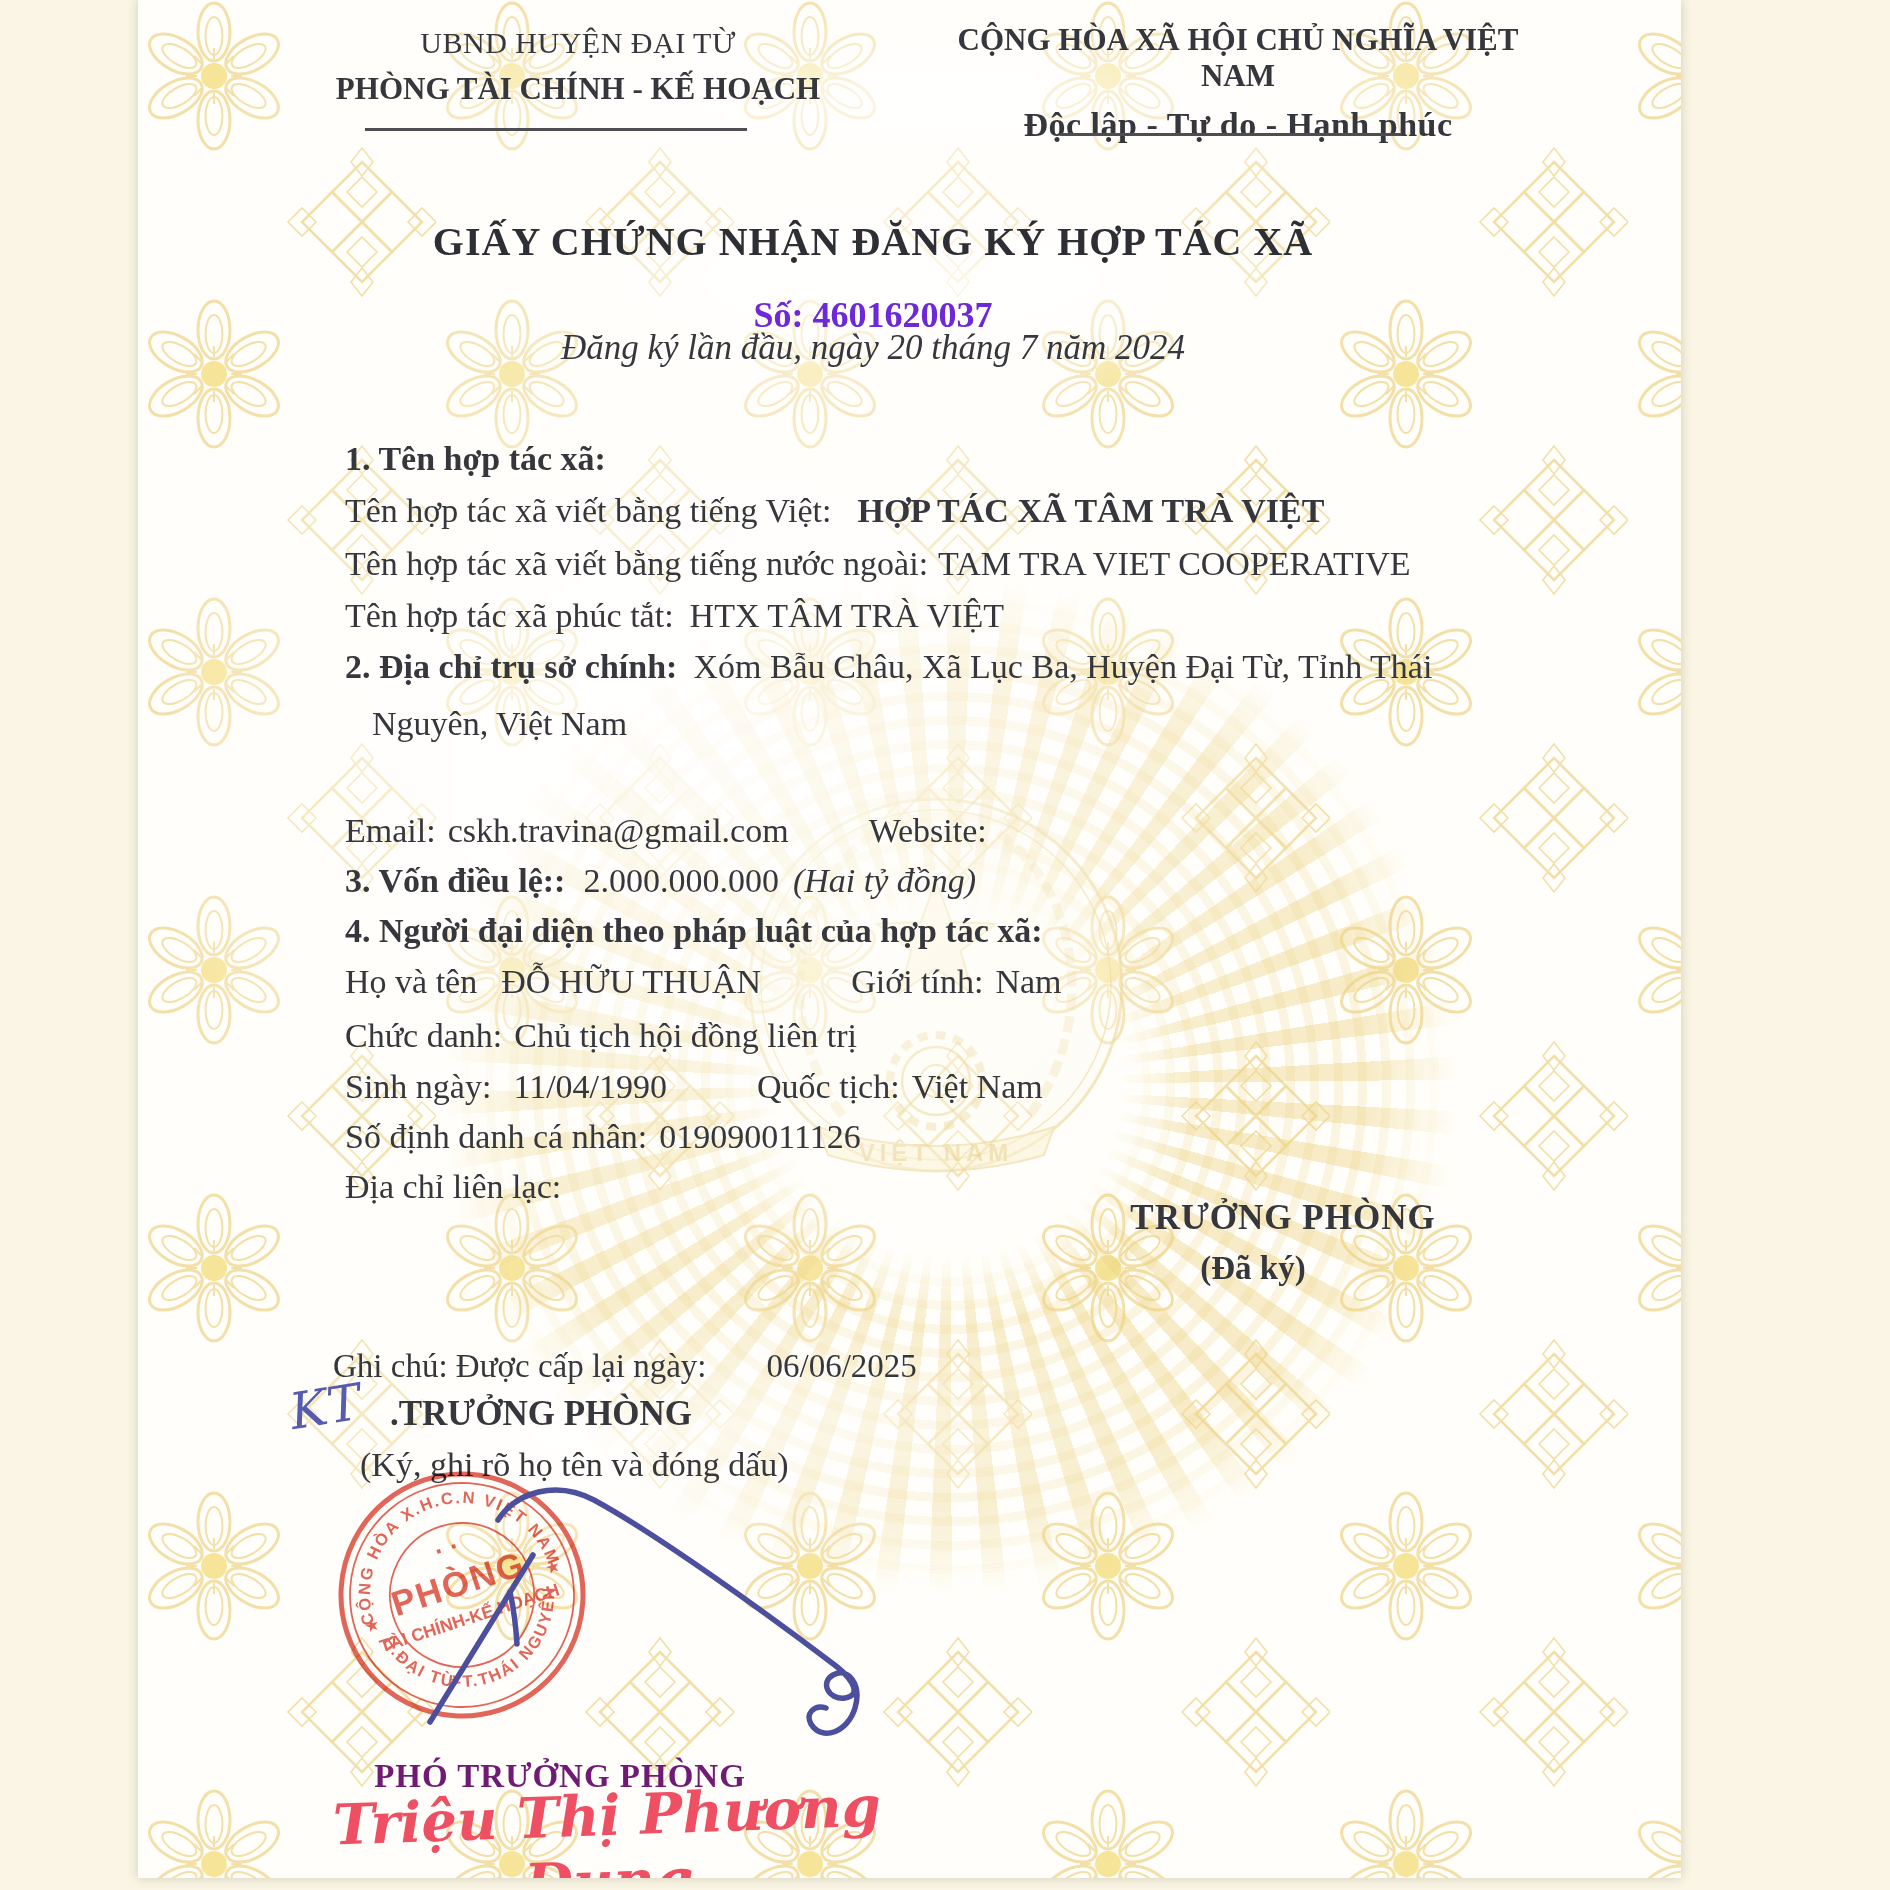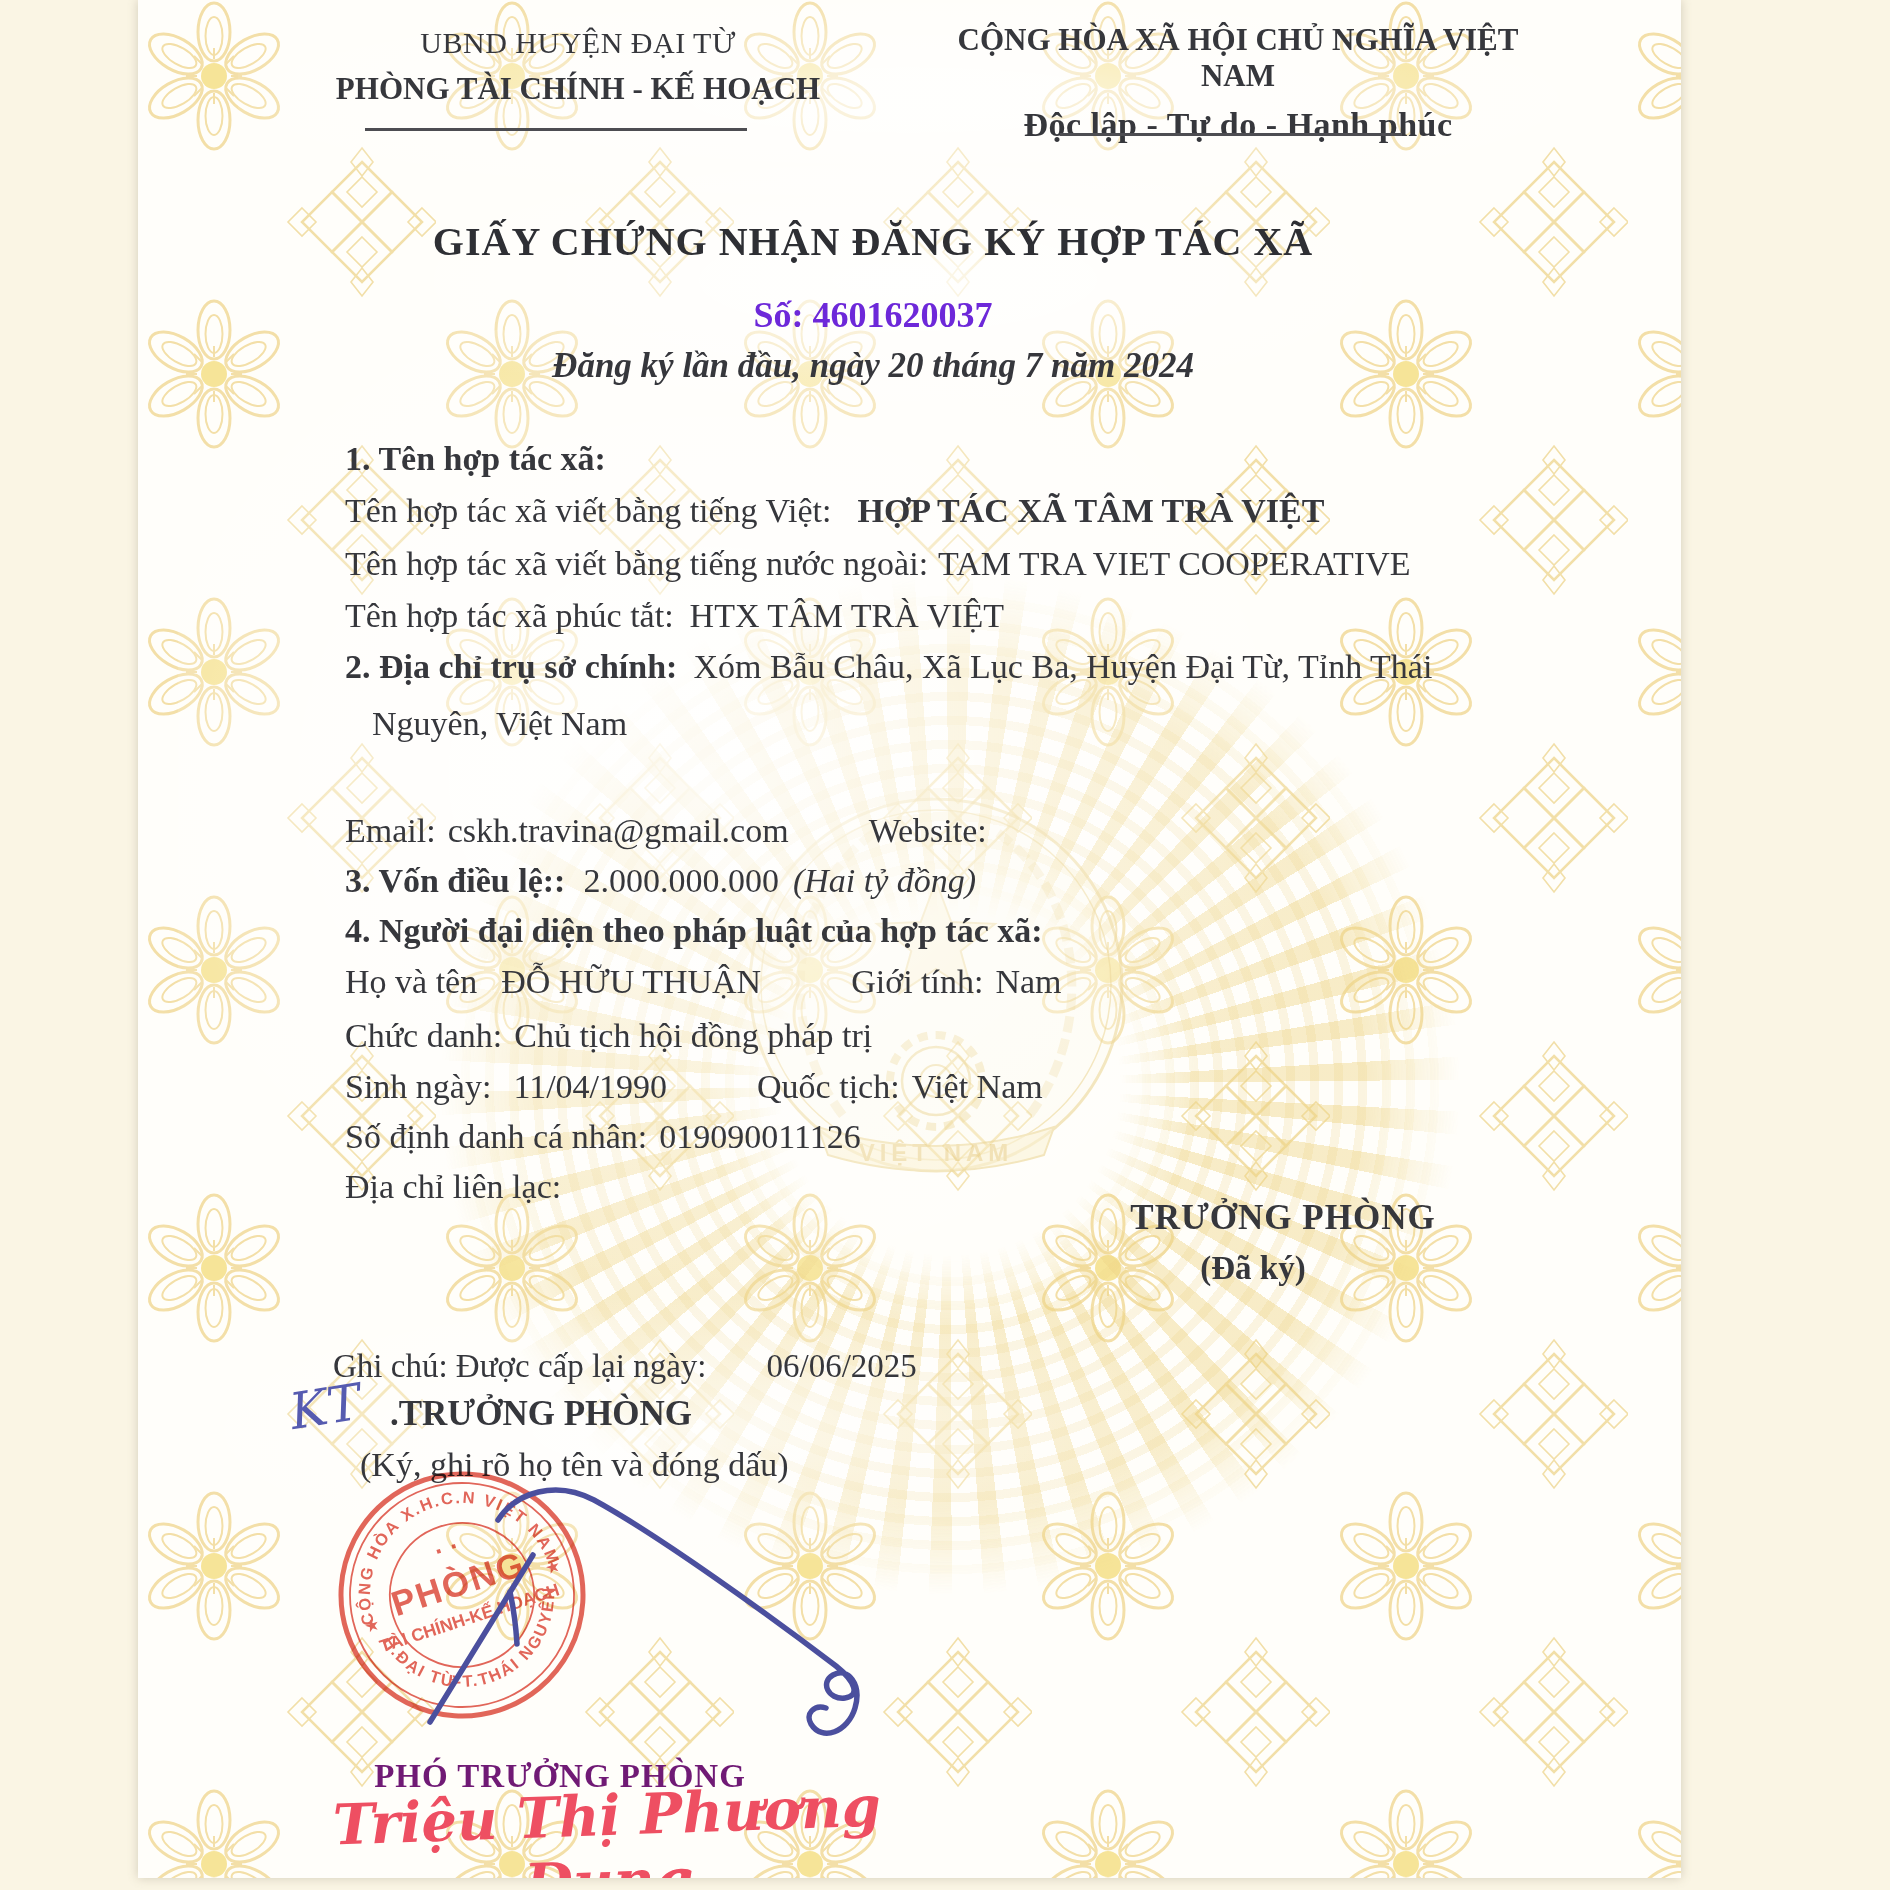--- a/index.html
+++ b/index.html
@@ -48,21 +48,21 @@
   .hdr-right .l1{font-size:31px;font-weight:bold;}
   .hdr-right .l2{font-size:34px;font-weight:bold;margin-top:12px;letter-spacing:.5px;}
   .hdr-block{position:absolute;text-align:center;}
   .rule{position:absolute;height:3px;background:#4d4d52;}
   .rule-left{left:227px;top:128px;width:382px;}
   .rule-right{left:922px;top:133px;width:342px;}
 
   .title-wrap{position:absolute;left:140px;top:0;width:1190px;text-align:center;}
   .doc-title{position:absolute;left:0;top:218px;width:100%;font-size:40px;font-weight:bold;letter-spacing:1px;color:#2e2f34;}
   .doc-number{position:absolute;left:0;top:278px;width:100%;font-size:36px;font-weight:bold;color:#6d28d9;margin-top:16px;}
-  .doc-reg{position:absolute;left:0;top:346px;width:100%;font-size:35px;font-weight:bold;font-style:italic;}
+  .doc-reg{position:absolute;left:0;top:328px;width:100%;font-size:35px;font-weight:normal;font-style:italic;}
 
   .ml10{margin-left:10px;} .ml12{margin-left:12px;} .ml14{margin-left:14px;}
   .ml16{margin-left:16px;} .ml18{margin-left:18px;} .ml22{margin-left:22px;}
   .ml24{margin-left:24px;} .ml26{margin-left:26px;} .ml60{margin-left:60px;} .ml80{margin-left:80px;} .ml90{margin-left:90px;} .ml95{margin-left:95px;}
 
   .sign-block{position:absolute;left:935px;top:0;width:420px;text-align:center;}
   .sign-title{position:absolute;left:0;top:1198px;width:100%;font-size:35px;font-weight:bold;letter-spacing:1px;}
   .sign-note{position:absolute;left:-30px;top:1250px;width:100%;font-size:33px;font-weight:bold;}
 
   .kt-hand{
@@ -213,21 +213,21 @@
 
   <div class="line" style="left:207px;top:862px;">
     <span class="b">3. Vốn điều lệ::</span><span class="ml18">2.000.000.000</span><span class="i ml14">(Hai tỷ đồng)</span>
   </div>
 
   <div class="line b" style="left:207px;top:912px;">4. Người đại diện theo pháp luật của hợp tác xã:</div>
   <div class="line" style="left:207px;top:963px;">
     <span>Họ và tên</span><span class="ml24">ĐỖ HỮU THUẬN</span><span class="ml90">Giới tính:</span><span class="ml12">Nam</span>
   </div>
   <div class="line" style="left:207px;top:1017px;">
-    <span>Chức danh:</span><span class="ml12">Chủ tịch hội đồng pháp trị</span>
+    <span>Chức danh:</span><span class="ml12">Chủ tịch hội đồng liên trị</span>
   </div>
   <div class="line" style="left:207px;top:1068px;">
     <span>Sinh ngày:</span><span class="ml22">11/04/1990</span><span class="ml90">Quốc tịch:</span><span class="ml12">Việt Nam</span>
   </div>
   <div class="line" style="left:207px;top:1118px;">
     <span>Số định danh cá nhân:</span><span class="ml12">019090011126</span>
   </div>
   <div class="line" style="left:207px;top:1168px;">
     <span>Địa chỉ liên lạc:</span>
   </div>

